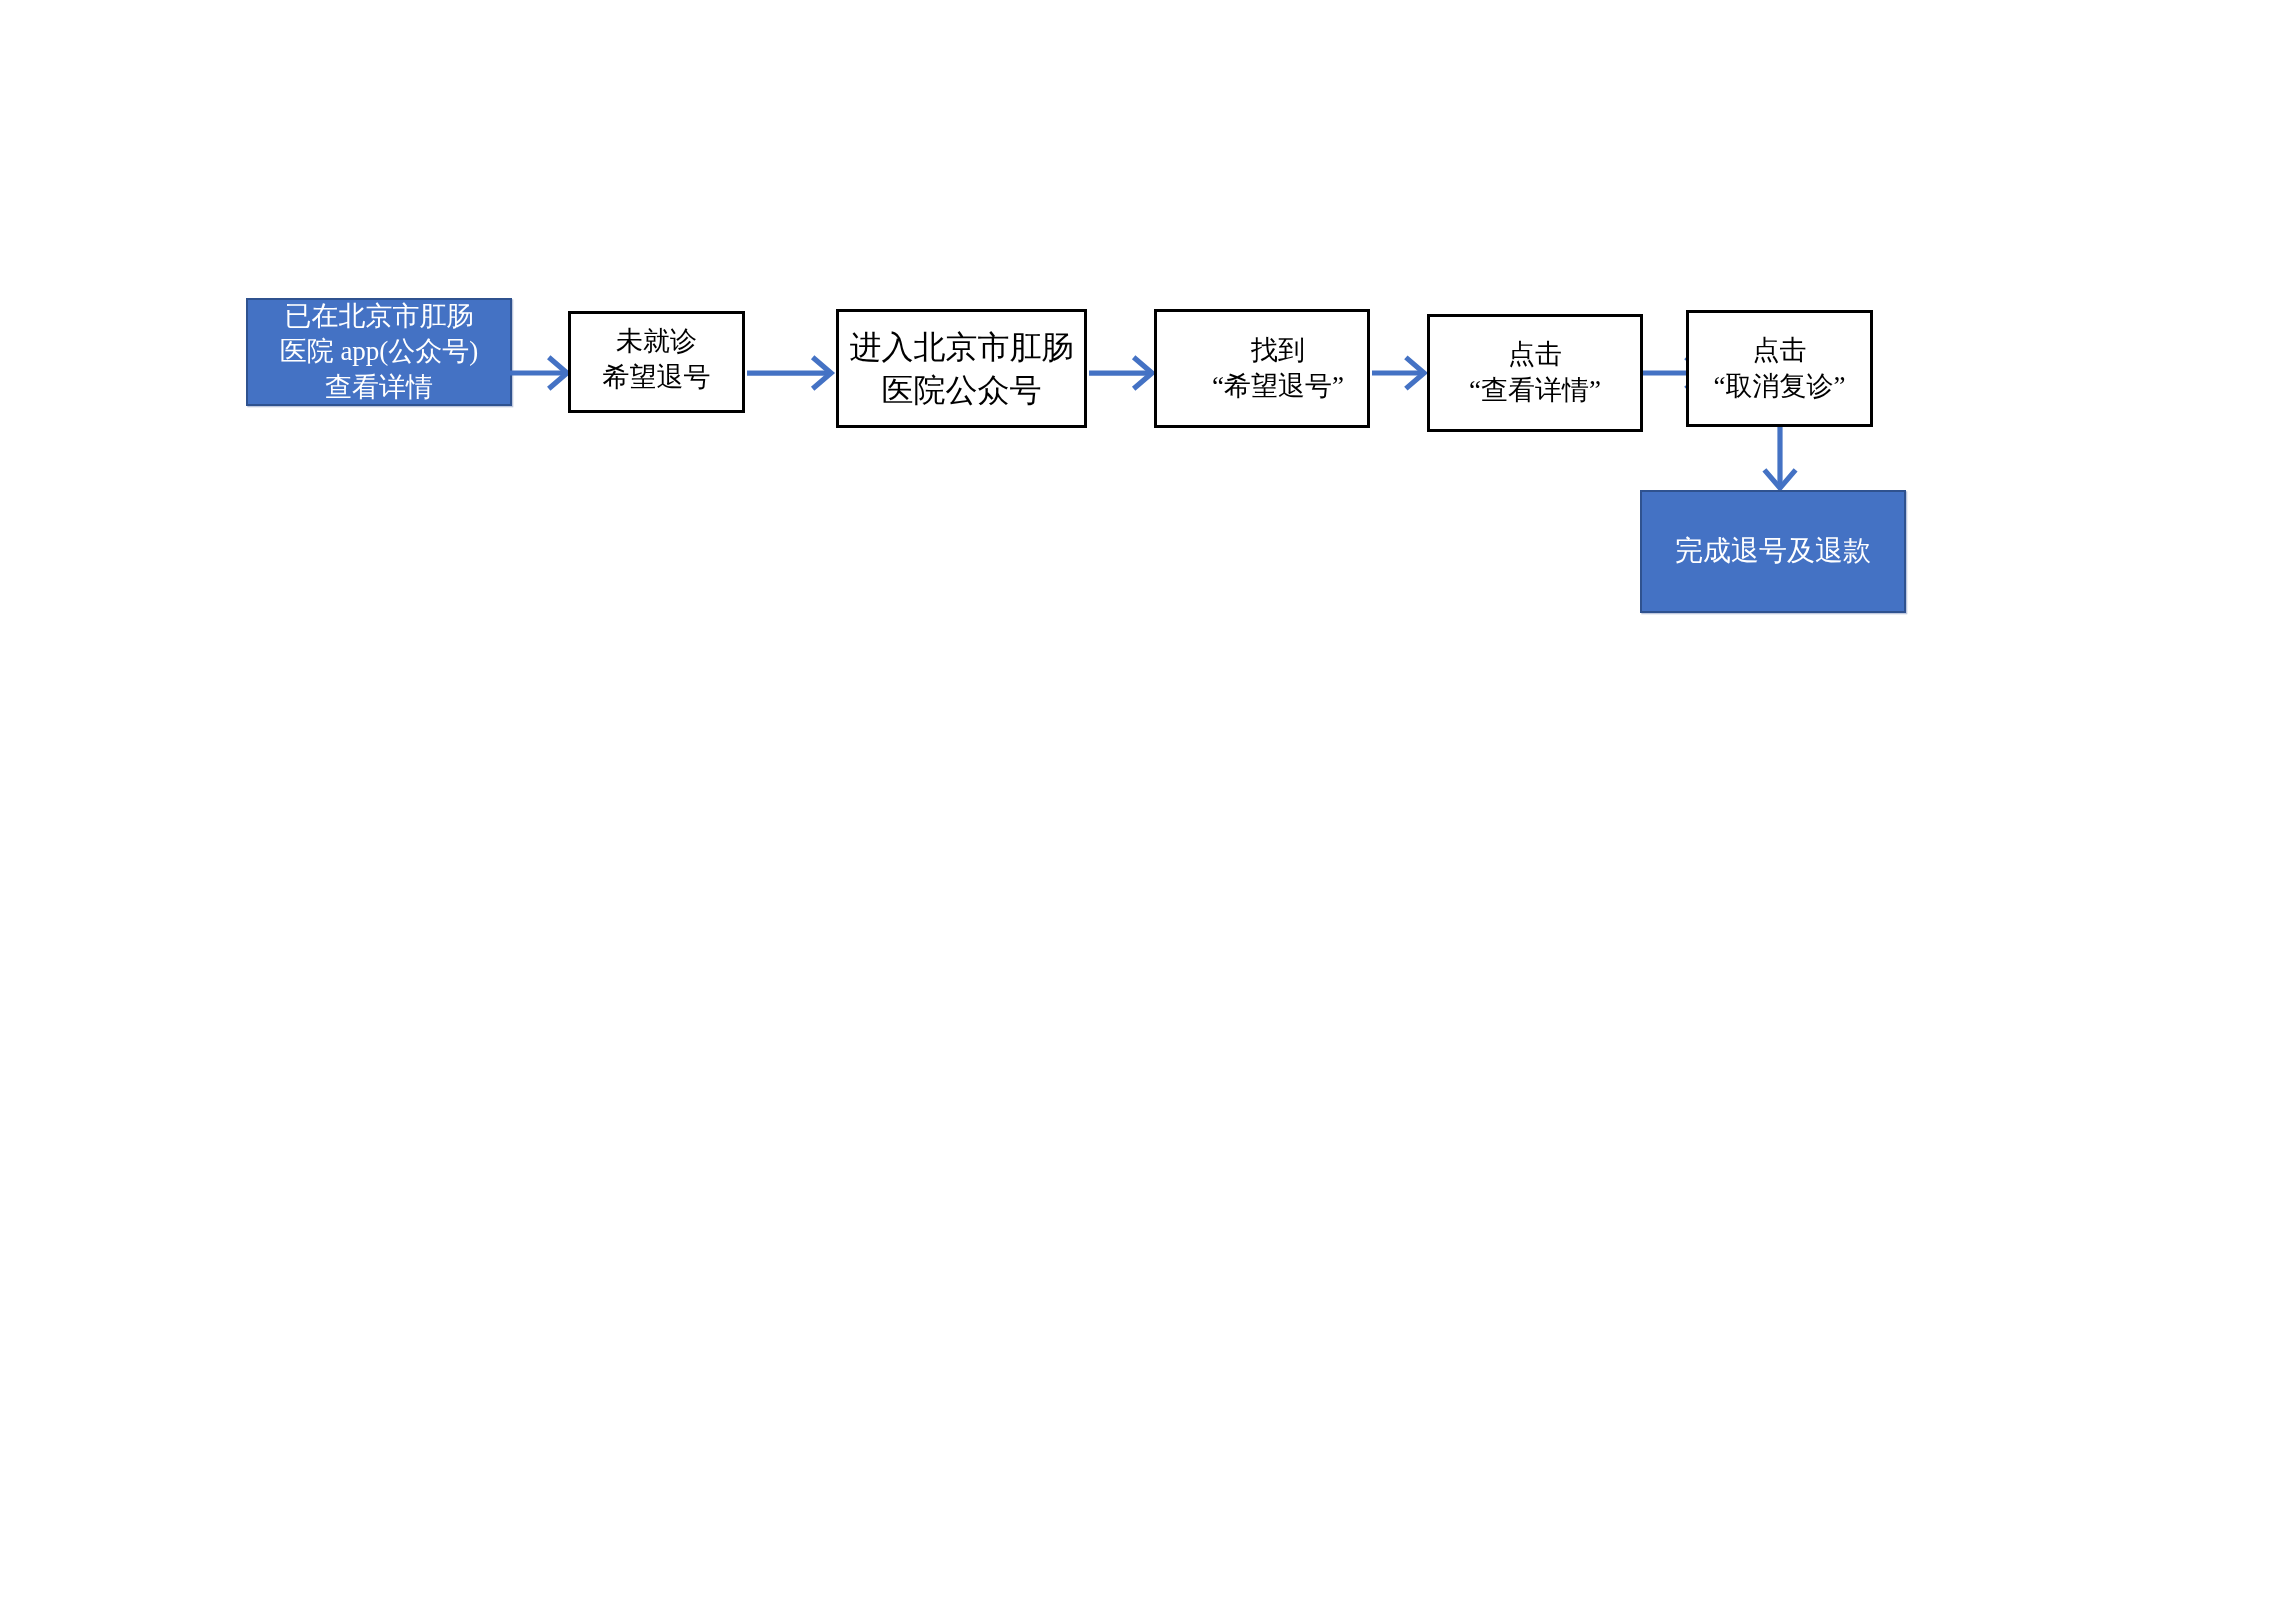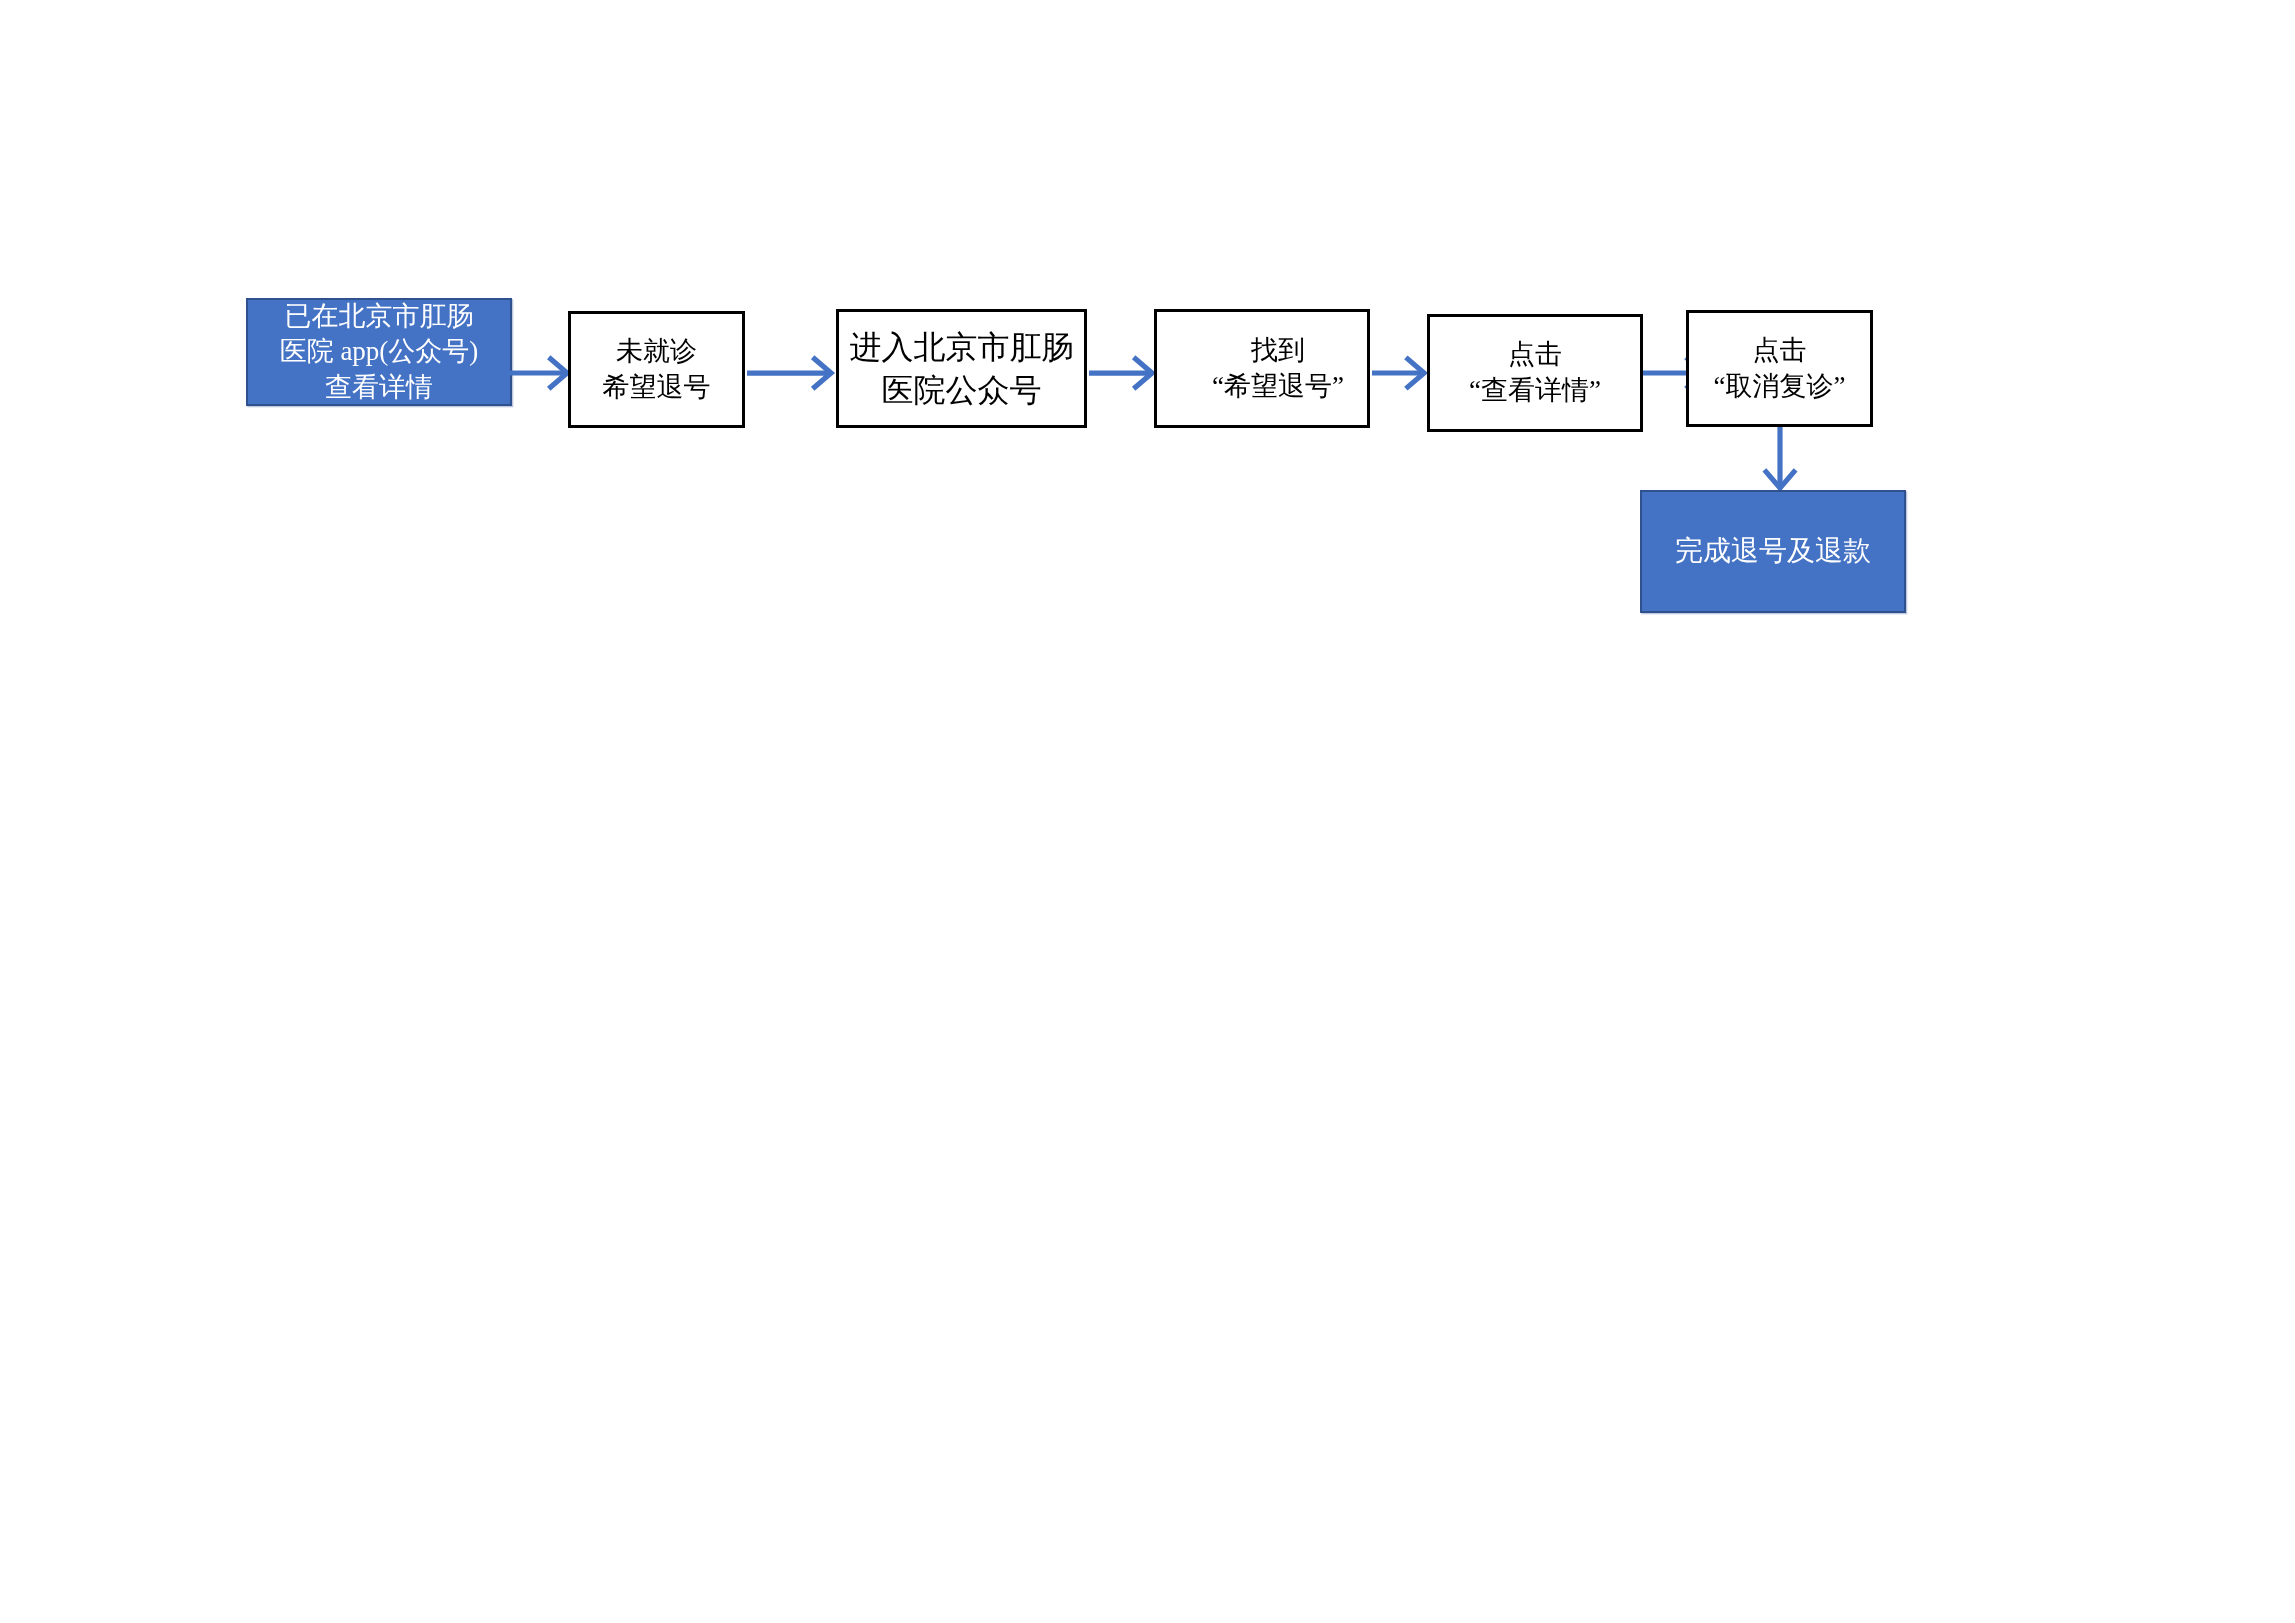--- a/index.html
+++ b/index.html
@@ -67,21 +67,21 @@
     <span class="node-line">已在北京市肛肠</span>
     <span class="node-line">医院 app(公众号)</span>
     <span class="node-line">查看详情</span>
   </div>
 
   <svg class="arrow-svg" style="left:499px; top:352px; width:72px; height:42px;" viewBox="0 0 110 64">
     <line x1="0" y1="32" x2="104" y2="32" stroke="#4472C4" stroke-width="8"></line>
     <polyline points="76,8 104,32 76,56" fill="none" stroke="#4472C4" stroke-width="8" stroke-linecap="butt" stroke-linejoin="miter"></polyline>
   </svg>
 
-  <div class="node node-white" style="left:568px; top:311px; width:177px; height:117px; font-size:27px;">
+  <div class="node node-white" style="left:568px; top:311px; width:177px; height:102px; font-size:27px;font-family:Liberation Mono, monospace;">
     <span class="node-line">未就诊</span>
     <span class="node-line">希望退号</span>
   </div>
 
   <svg class="arrow-svg" style="left:747px; top:352px; width:88px; height:42px;" viewBox="0 0 134 64">
     <line x1="0" y1="32" x2="128" y2="32" stroke="#4472C4" stroke-width="8"></line>
     <polyline points="100,8 128,32 100,56" fill="none" stroke="#4472C4" stroke-width="8" stroke-linecap="butt" stroke-linejoin="miter"></polyline>
   </svg>
 
   <div class="node node-white" style="left:836px; top:309px; width:251px; height:119px; font-size:32px;justify-content:center;">

